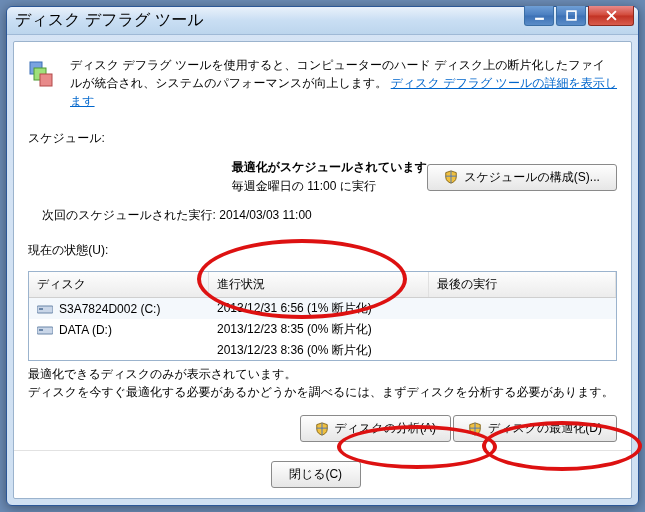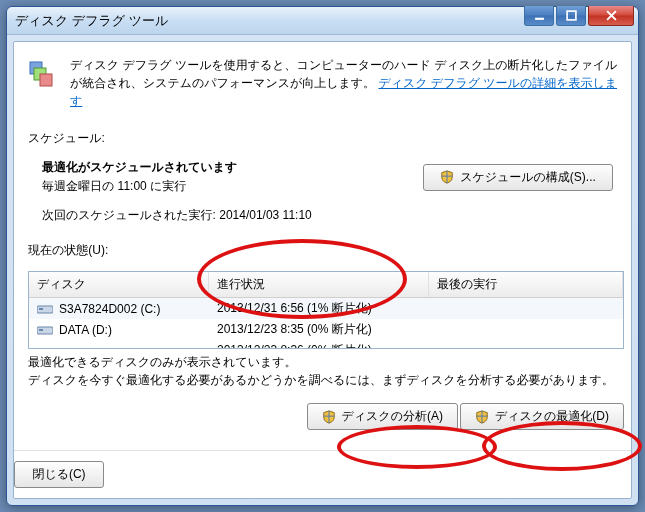--- a/index.html
+++ b/index.html
@@ -31,21 +31,21 @@
     background: linear-gradient(to bottom, #e9f1fb 0%, #c9def3 50%, #bcd5ed 100%);
     border-bottom: 1px solid #9fb9d6;
     border-radius: 6px 6px 0 0;
     display: flex;
     align-items: center;
     padding: 0 0 0 8px;
     position: relative;
   }
   .titlebar .title {
     color: #000;
-    font-size: 13px;
+    font-size: 16px;
   }
   .winbtns {
     position: absolute;
     right: 4px;
     top: -1px;
     display: flex;
   }
   .winbtn {
     width: 30px;
     height: 20px;
@@ -65,42 +65,42 @@
     background: linear-gradient(to bottom, #e98a8a 0%, #d24a3a 48%, #c23224 52%, #d95c4d 100%);
     border-color: #8a2a1f;
   }
   .winbtn svg { width: 11px; height: 11px; }
   .client {
     flex: 1;
     margin: 6px;
     background: #fff;
     border: 1px solid #9bb3cd;
     border-radius: 2px;
-    padding: 14px 7px 10px 14px;
+    padding: 14px 14px 10px 14px;
     display: flex;
     flex-direction: column;
     overflow: hidden;
   }
   .intro {
     display: flex;
     gap: 10px;
     margin-bottom: 16px;
   }
   .intro .icon {
     width: 32px; height: 32px;
     flex-shrink: 0;
   }
   .intro .text { line-height: 1.5; }
   .intro a { color: #0066cc; text-decoration: underline; cursor: pointer; }
   .section-label { margin: 4px 0 8px 0; }
   .row {
     display: flex;
-    justify-content: space-between;
-    align-items: center;
-    margin: 4px 11px 2px 0;
+    justify-content: flex-end;
+    align-items: center;
+    margin: 4px 0 2px 0;
   }
   .row .schedule-info b { font-weight: bold; }
   .row .schedule-info .sub { margin-top: 2px; }
   .next-run { margin: 10px 0 14px 14px; }
   .btn {
     background: linear-gradient(to bottom, #fefefe 0%, #e6e6e6 100%);
     border: 1px solid #8a8a8a;
     border-radius: 3px;
     padding: 4px 14px;
     font: inherit;
@@ -143,22 +143,22 @@
   .disk-icon { width: 16px; height: 12px; }
   .footer-note { margin-top: 4px; line-height: 1.5; }
   .btnrow {
     display: flex;
     justify-content: flex-end;
     gap: 2px;
     margin-top: 14px;
   }
   .btnrow-bottom {
     display: flex;
-    justify-content: flex-start;
-    margin-top: 20px;
+    justify-content: center;
+    margin-top: 8px;
     border-top: 1px solid #e2e2e2;
     padding-top: 10px;
     margin-left: -14px;
     margin-right: -14px;
     padding-right: 14px;
   }
   
   .annot {
     position: absolute;
     border: 4px solid #d11;
@@ -219,21 +219,21 @@
               <path d="M8 1 L14 3 V8 C14 12 11 14 8 15 C5 14 2 12 2 8 V3 Z" fill="#f0c040" stroke="#806010"></path>
               <path d="M8 1 L8 15" stroke="#4070c0"></path>
               <path d="M2 7 H14" stroke="#4070c0"></path>
             </svg>
         </span>
         <span>スケジュールの構成(S)...</span>
       </button>
     </div>
 
     <div class="next-run">
-      <span>次回のスケジュールされた実行: </span><span>2014/01/03 11:10</span>
+      <span>次回のスケジュールされた実行: </span><span>2014/03/03 11:00</span>
     </div>
 
     <div class="section-label">
       <span>現在の状態(U):</span>
     </div>
 
     <div class="listbox">
       <div class="listhead">
         <div>ディスク</div>
         <div>進行状況</div>

